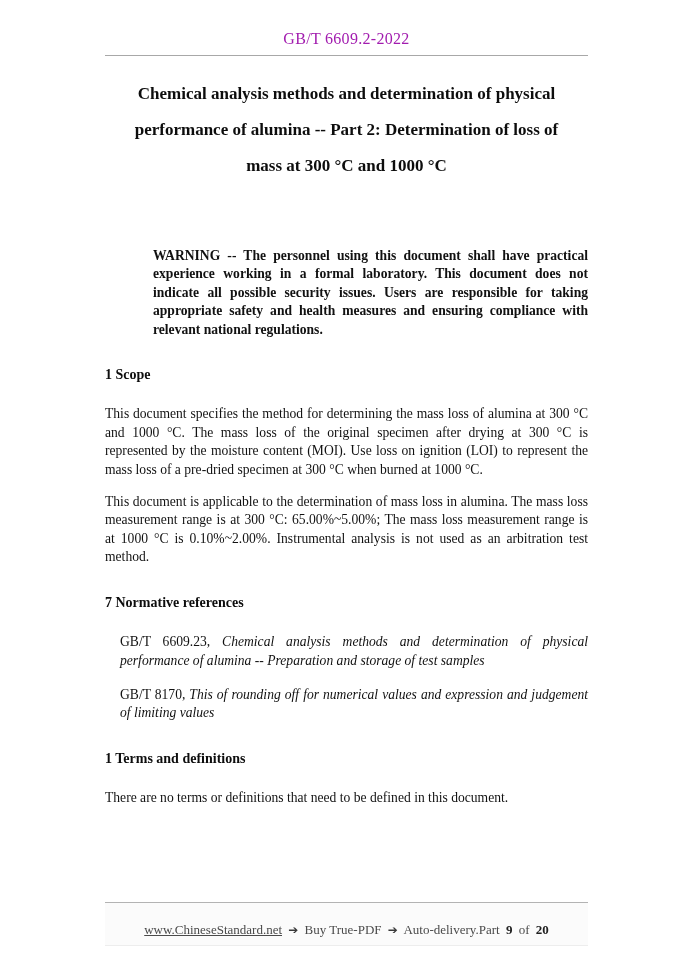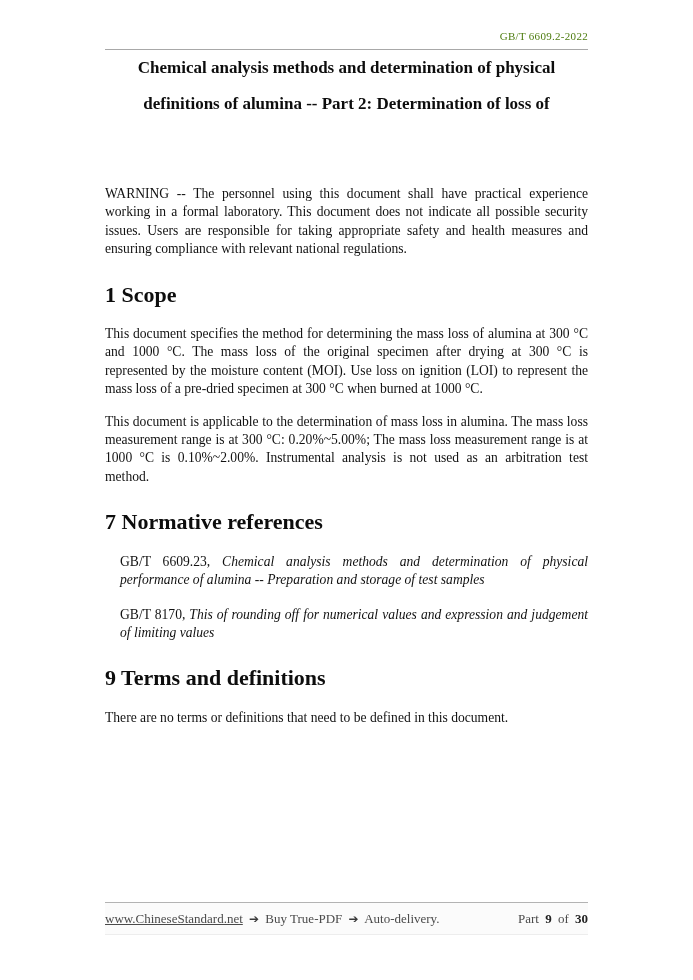--- a/index.html
+++ b/index.html
@@ -16,51 +16,52 @@
     background: #ffffff;
     padding: 0 105px;
     overflow: hidden;
   }
   
   .doc-header {
     padding-top: 30px;
     text-align: center;
   }
   .doc-number {
-    font-size: 11px;
-    color: #4d7c0f;
+    font-size: 16px;
+    color: #a21caf;
     letter-spacing: 0.3px;
-    text-align: right;
   }
   .header-rule {
     margin-top: 7px;
     border-top: 1px solid #a8a8a8;
     height: 0;
   }
   
   .doc-title {
+    margin-top: 20px;
     text-align: center;
     font-size: 17px;
     font-weight: bold;
     line-height: 36px;
     color: #0d0d0d;
   }
   
   .body-copy { font-size: 13.6px; line-height: 18.4px; }
   p.para {
     text-align: justify;
     margin-bottom: 14px;
   }
   p.warning {
-    font-weight: normal;
+    font-weight: bold;
     margin-top: 63px;
     margin-bottom: 0;
+    margin-left: 48px;
   }
   h2.section-heading {
-    font-size: 22px;
+    font-size: 14px;
     font-weight: bold;
     margin-top: 27px;
     margin-bottom: 21px;
     color: #0d0d0d;
   }
   p.reference {
     margin-left: 15px;
     margin-bottom: 16px;
     text-align: justify;
   }
@@ -71,24 +72,25 @@
     left: 105px;
     right: 105px;
     top: 902px;
     background: #fbfbfb;
     border-top: 1px solid #b3b3b3;
     border-bottom: 1px solid #ededed;
     padding: 8px 0 7px 0;
   }
   .footer-row {
     display: flex;
-    justify-content: space-between;
+    justify-content: center;
     align-items: baseline;
     font-size: 13px;
     color: #4a4a4a;
+    margin-top: 11px;
   }
   .footer-left a {
     color: #4a4a4a;
     text-decoration: underline;
     cursor: pointer;
   }
   .footer-arrow {
     color: #3a3a3a;
     font-family: "DejaVu Sans", sans-serif;
     font-size: 12px;
@@ -104,58 +106,59 @@
 
   <header class="doc-header">
     <div class="doc-number">GB/T 6609.2-2022</div>
     <div class="header-rule"></div>
   </header>
 
   <main>
 
     <div class="doc-title">
       <div>Chemical analysis methods and determination of physical</div>
-      <div>definitions of alumina -- Part 2: Determination of loss of</div>
+      <div>performance of alumina -- Part 2: Determination of loss of</div>
+      <div>mass at 300 °C and 1000 °C</div>
     </div>
 
     <div class="body-copy">
       <p class="para warning">WARNING -- The personnel using this document shall have practical experience working in a formal laboratory. This document does not indicate all possible security issues. Users are responsible for taking appropriate safety and health measures and ensuring compliance with relevant national regulations.</p>
 
       <h2 class="section-heading">1 Scope</h2>
       <p class="para">This document specifies the method for determining the mass loss of alumina at 300 °C and 1000 °C. The mass loss of the original specimen after drying at 300 °C is represented by the moisture content (MOI). Use loss on ignition (LOI) to represent the mass loss of a pre-dried specimen at 300 °C when burned at 1000 °C.</p>
-      <p class="para">This document is applicable to the determination of mass loss in alumina. The mass loss measurement range is at 300 °C: 0.20%~5.00%; The mass loss measurement range is at 1000 °C is 0.10%~2.00%. Instrumental analysis is not used as an arbitration test method.</p>
+      <p class="para">This document is applicable to the determination of mass loss in alumina. The mass loss measurement range is at 300 °C: 65.00%~5.00%; The mass loss measurement range is at 1000 °C is 0.10%~2.00%. Instrumental analysis is not used as an arbitration test method.</p>
 
       <h2 class="section-heading">7 Normative references</h2>
 
       <p class="reference">
         <span class="ref-code">GB/T 6609.23,</span>
         <span class="ref-title">Chemical analysis methods and determination of physical performance of alumina -- Preparation and storage of test samples</span>
       </p>
       <p class="reference">
         <span class="ref-code">GB/T 8170,</span>
         <span class="ref-title">This of rounding off for numerical values and expression and judgement of limiting values</span>
       </p>
 
-      <h2 class="section-heading">9 Terms and definitions</h2>
+      <h2 class="section-heading">1 Terms and definitions</h2>
       <p class="para">There are no terms or definitions that need to be defined in this document.</p>
     </div>
 
   </main>
 
   <footer class="doc-footer">
     <div class="footer-row">
       <span class="footer-left">
         <a>www.ChineseStandard.net</a>
         <span class="footer-arrow">➔</span>
         <span>Buy True-PDF</span>
         <span class="footer-arrow">➔</span>
         <span>Auto-delivery.</span>
       </span>
       <span class="footer-right">
         <span>Part</span>
         <span class="page-num">9</span>
         <span>of</span>
-        <span class="page-num">30</span>
+        <span class="page-num">20</span>
       </span>
     </div>
   </footer>
 
 </div>
 
 </body></html>

